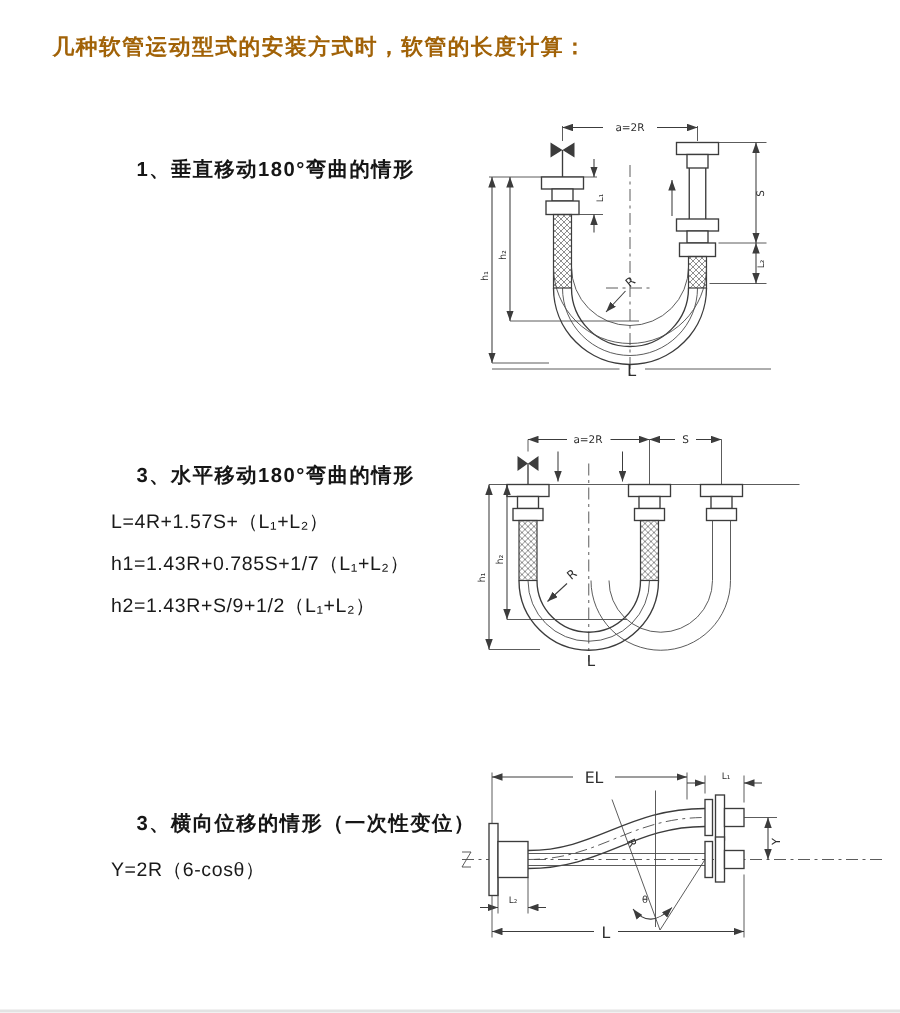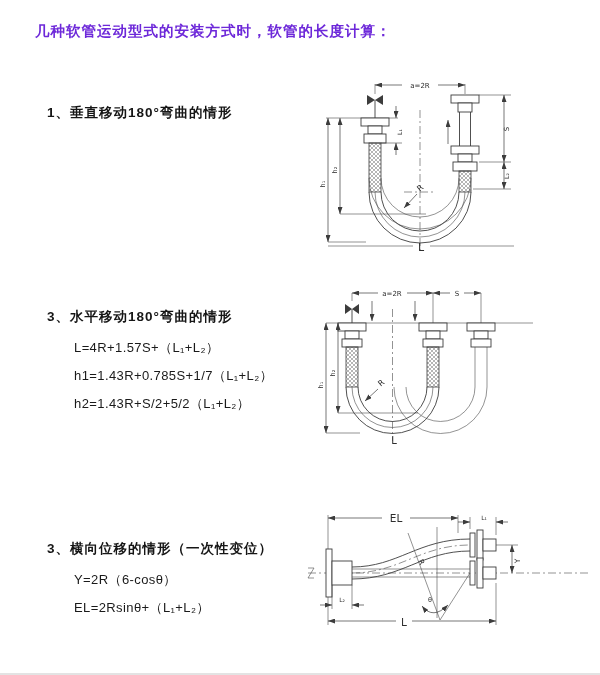--- a/index.html
+++ b/index.html
@@ -3,24 +3,24 @@
 <meta charset="utf-8">
 <style>
   html,body{margin:0;padding:0;}
   body{
     width:600px;height:675px;position:relative;background:#ffffff;overflow:hidden;
     font-family:"Liberation Sans","DejaVu Sans",sans-serif;color:#1c1c1c;
   }
   .page{position:absolute;inset:0;background:#fff;border-bottom:2px solid #e3e3e3;}
   .title{
     position:absolute;left:35px;top:22px;font-size:14.5px;font-weight:700;
-    letter-spacing:1px;color:#6d28d9;white-space:nowrap;
+    letter-spacing:1px;color:#a16207;white-space:nowrap;
   }
   .sec{position:absolute;left:47px;}
-  .sec-heading{font-size:13.5px;font-weight:700;letter-spacing:1px;color:#161616;height:22px;}
+  .sec-heading{font-size:13.5px;font-weight:700;letter-spacing:1px;color:#161616;height:22px;margin-left:44px;}
   .formulas{margin-left:27px;margin-top:4px;}
   .formula{font-size:13px;line-height:28px;letter-spacing:.4px;color:#1a1a1a;white-space:nowrap;}
   #sec1{top:104px;} #sec2{top:308px;} #sec3{top:540px;}
   svg{position:absolute;overflow:visible;}
   #dia1{left:318px;top:74px;} #dia2{left:318px;top:281px;} #dia3{left:300px;top:505px;}
   svg text{font-family:"DejaVu Sans","Liberation Sans",sans-serif;fill:#2e2e2e;}
   .ln{stroke:#3c3c3c;stroke-width:.9;fill:none;}
   .tn{stroke:#4a4a4a;stroke-width:.6;fill:none;}
   .dim{stroke:#3c3c3c;stroke-width:.7;fill:none;}
   .dash{stroke:#4a4a4a;stroke-width:.6;fill:none;stroke-dasharray:8 3 2 3;}
@@ -36,29 +36,28 @@
 
   <section class="sec" id="sec1">
     <div class="sec-heading">1、垂直移动180°弯曲的情形</div>
   </section>
 
   <section class="sec" id="sec2">
     <div class="sec-heading">3、水平移动180°弯曲的情形</div>
     <div class="formulas">
       <div class="formula">L=4R+1.57S+（L₁+L₂）</div>
       <div class="formula">h1=1.43R+0.785S+1/7（L₁+L₂）</div>
-      <div class="formula">h2=1.43R+S/2+5/2（L₁+L₂）</div>
+      <div class="formula">h2=1.43R+S/9+1/2（L₁+L₂）</div>
     </div>
   </section>
 
   <section class="sec" id="sec3">
     <div class="sec-heading">3、横向位移的情形（一次性变位）</div>
     <div class="formulas">
       <div class="formula">Y=2R（6-cosθ）</div>
-      <div class="formula">EL=2Rsinθ+（L₁+L₂）</div>
     </div>
   </section>
 
   <svg id="dia1" width="265" height="182" viewBox="0 0 265 182">
     <defs>
       <marker id="a1" markerUnits="userSpaceOnUse" markerWidth="7" markerHeight="5" refX="7" refY="2.5" orient="auto-start-reverse">
         <path d="M0,0 L7,2.5 L0,5 z" fill="#3c3c3c"></path>
       </marker>
       <pattern id="br1" width="4" height="4" patternUnits="userSpaceOnUse">
         <path d="M0,0 L4,4 M4,0 L0,4" stroke="#6a6a6a" stroke-width=".5"></path>

